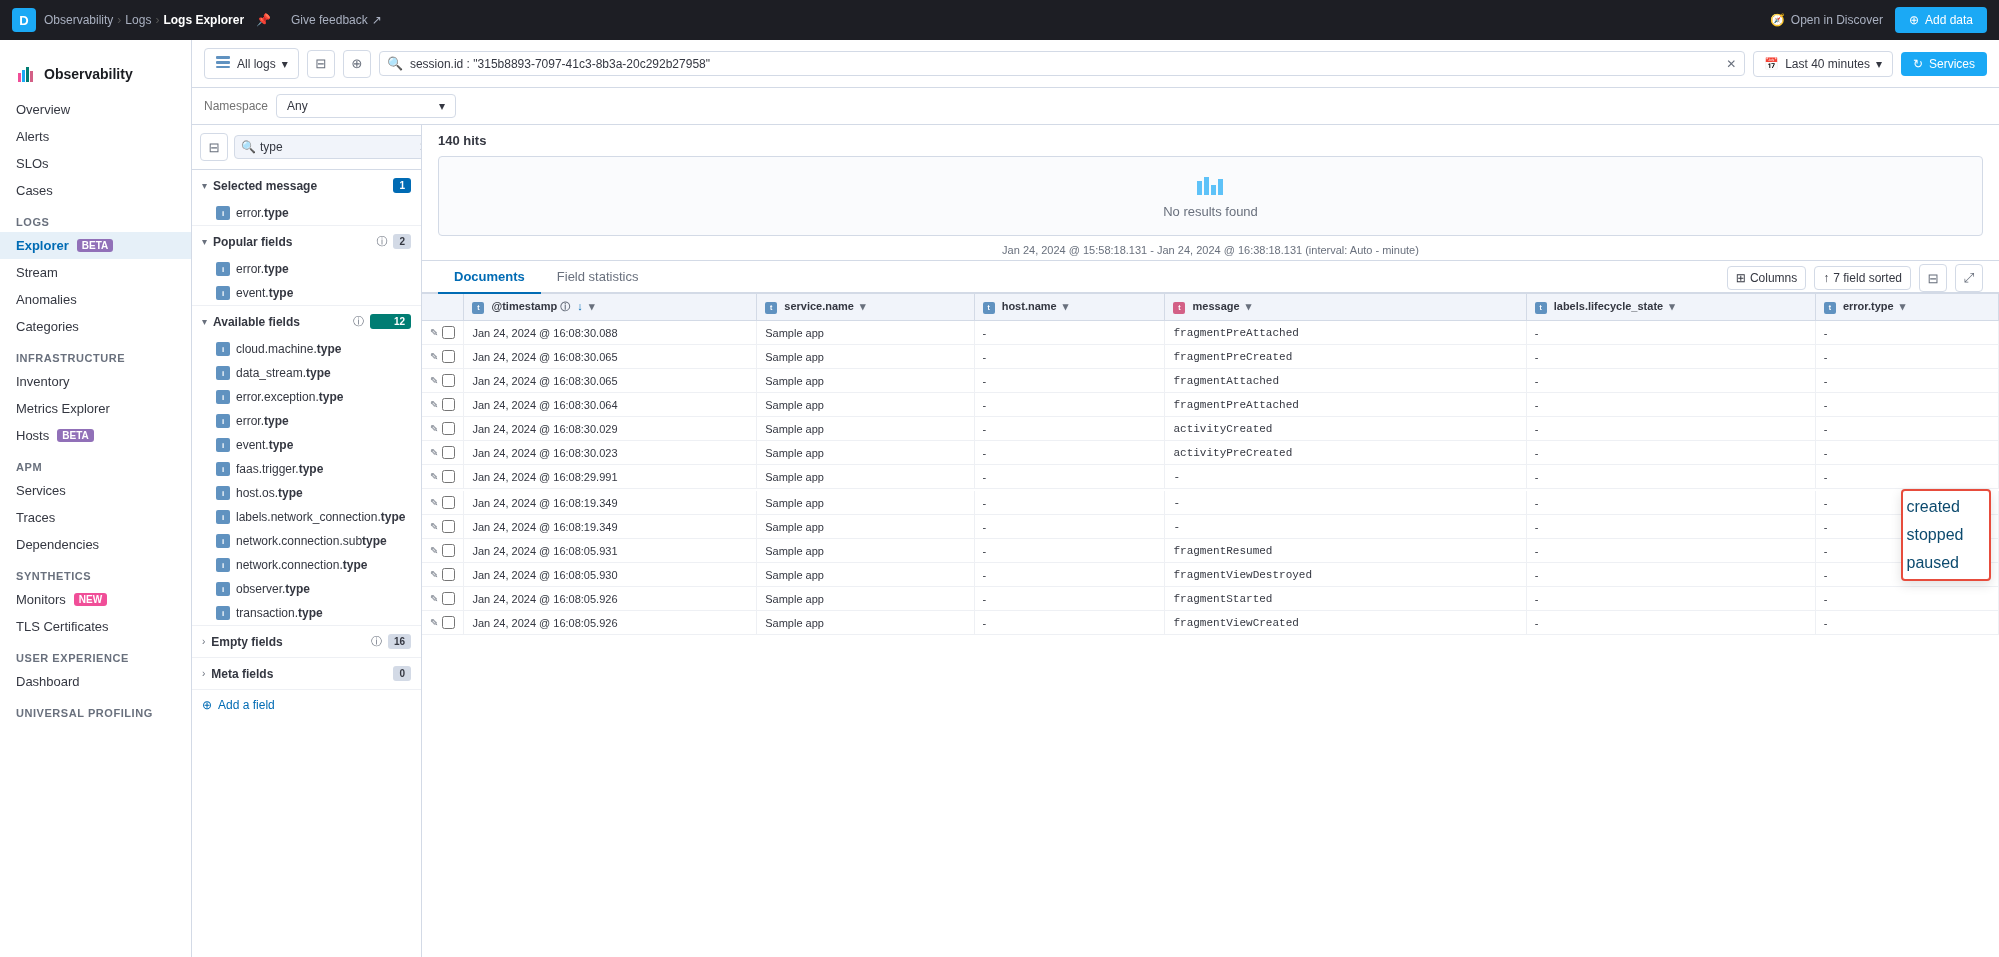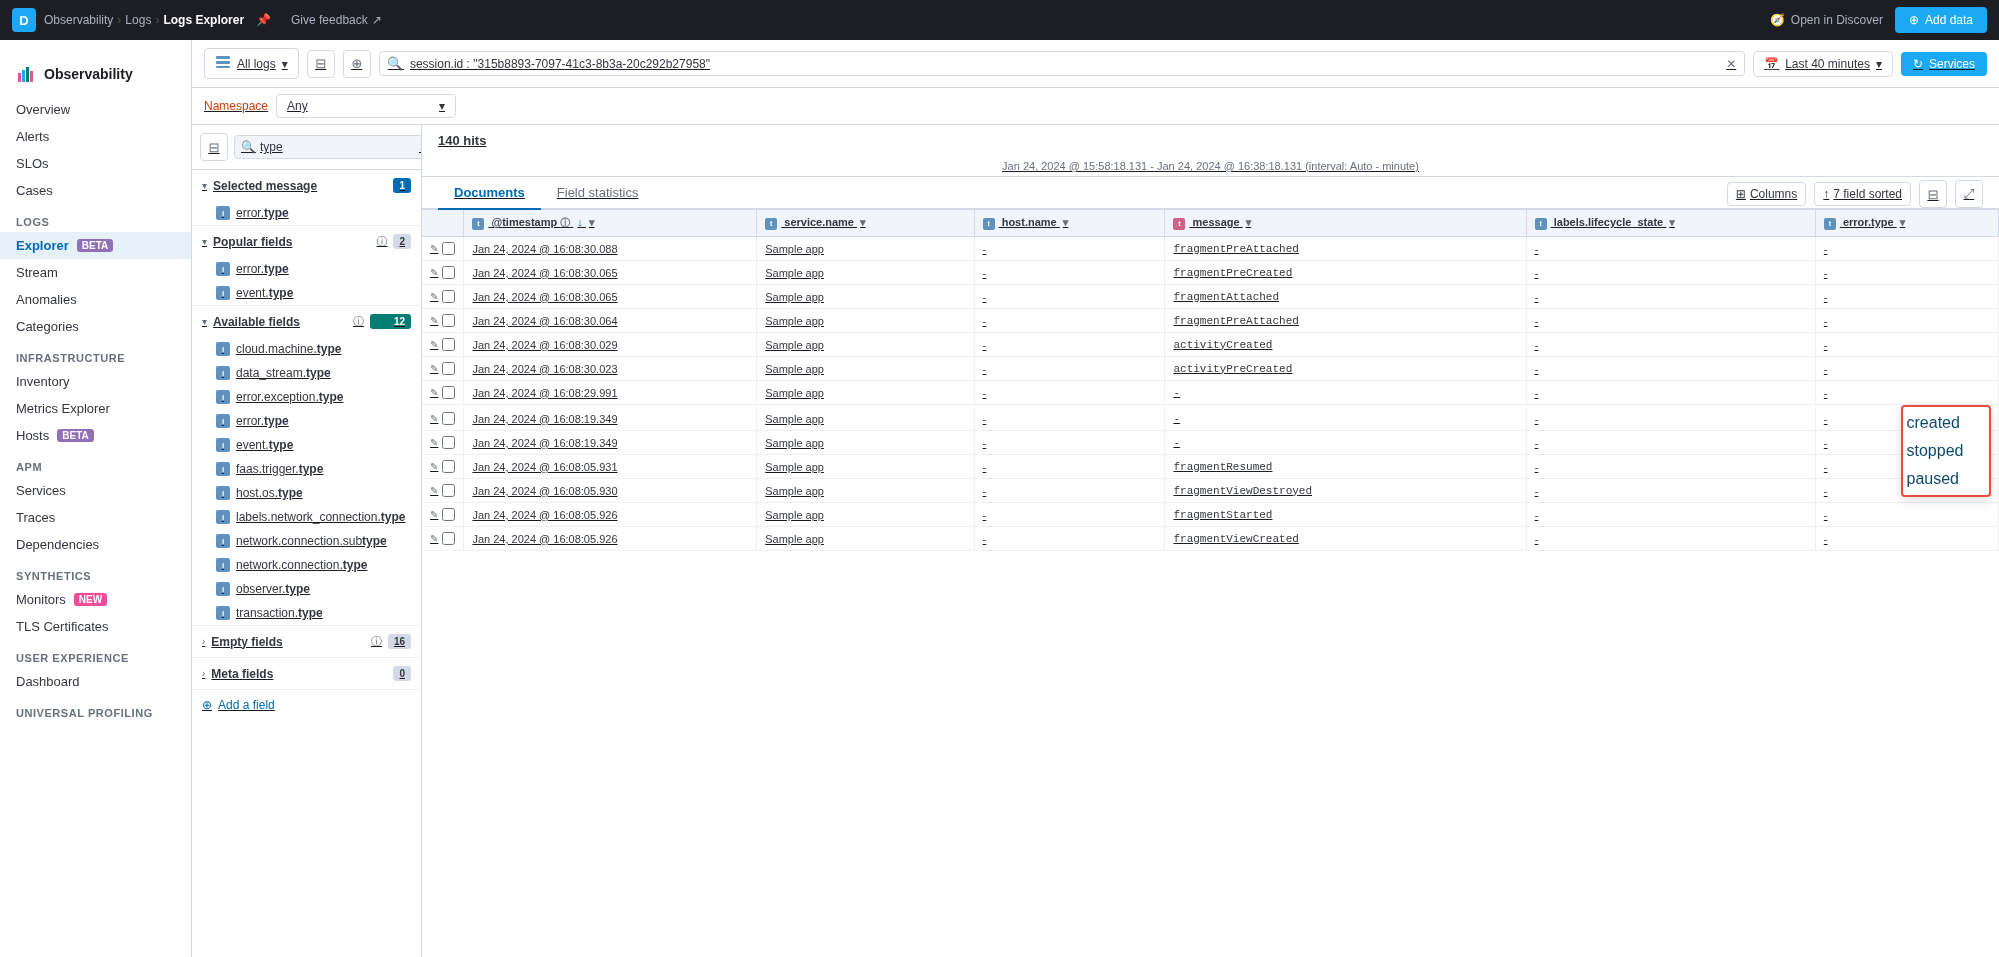--- a/index.html
+++ b/index.html
@@ -32,36 +32,36 @@
     .sidebar-item .badge { background: #d3dae6; color: #343741; font-size: 10px; font-weight: 700; padding: 1px 5px; border-radius: 3px; }
     .sidebar-item .badge.new { background: #f04e98; color: #fff; }
     .sidebar-item .badge.beta { background: #9170b8; color: #fff; }
 
     
     .obs-header { display: flex; align-items: center; gap: 8px; padding: 12px 16px; }
     .obs-icon { width: 20px; height: 20px; display: flex; align-items: center; justify-content: center; }
     .obs-title { font-size: 14px; font-weight: 700; color: #1a1c21; }
 
     
-    .main-content { flex: 1; display: flex; flex-direction: column; overflow: hidden; background: #fff; text-decoration: underline; }
+    .main-content { flex: 1; display: flex; flex-direction: column; overflow: hidden; background: #fff; }
 
     
     .toolbar { display: flex; align-items: center; gap: 8px; padding: 8px 12px; border-bottom: 1px solid #d3dae6; background: #fff; }
     .all-logs-btn { display: flex; align-items: center; gap: 6px; background: #fff; border: 1px solid #d3dae6; border-radius: 4px; padding: 5px 10px; font-size: 12px; cursor: pointer; color: #343741; }
     .filter-btn { width: 28px; height: 28px; display: flex; align-items: center; justify-content: center; border: 1px solid #d3dae6; border-radius: 4px; cursor: pointer; color: #69707d; background: #fff; }
     .search-bar { flex: 1; display: flex; align-items: center; background: #fff; border: 1px solid #d3dae6; border-radius: 4px; padding: 4px 8px; gap: 6px; }
     .search-icon { color: #69707d; font-size: 13px; }
     .search-input { flex: 1; border: none; outline: none; font-size: 12px; color: #343741; background: transparent; }
     .search-clear { color: #69707d; cursor: pointer; }
     .time-picker { display: flex; align-items: center; gap: 6px; border: 1px solid #d3dae6; border-radius: 4px; padding: 5px 10px; font-size: 12px; color: #343741; cursor: pointer; background: #fff; }
     .refresh-btn { display: flex; align-items: center; gap: 6px; background: #1ba9f5; color: #fff; border: none; border-radius: 4px; padding: 5px 12px; font-size: 12px; cursor: pointer; }
 
     
     .toolbar2 { display: flex; align-items: center; gap: 8px; padding: 6px 12px; border-bottom: 1px solid #d3dae6; background: #fff; }
-    .namespace-label { font-size: 12px; color: #c2410c; font-weight: 500; }
+    .namespace-label { font-size: 12px; color: #737373; font-weight: 500; }
     .namespace-select { display: flex; align-items: center; gap: 6px; border: 1px solid #d3dae6; border-radius: 4px; padding: 4px 10px; font-size: 12px; cursor: pointer; color: #343741; background: #fff; min-width: 180px; }
 
     
     .content-area { display: flex; flex: 1; overflow: hidden; }
 
     
     .field-browser { width: 230px; border-right: 1px solid #d3dae6; overflow-y: auto; background: #fff; flex-shrink: 0; }
     .field-browser-header { display: flex; align-items: center; gap: 6px; padding: 8px; border-bottom: 1px solid #d3dae6; }
     .field-search { flex: 1; display: flex; align-items: center; gap: 4px; background: #f1f4fa; border: 1px solid #d3dae6; border-radius: 4px; padding: 4px 6px; }
     .field-search input { border: none; outline: none; background: transparent; font-size: 12px; flex: 1; color: #343741; }
@@ -420,20 +420,31 @@
       </div>
 
       <div class="logs-viewer">
 
         <div style="padding: 8px 16px 0; border-bottom: 1px solid #d3dae6;">
           <div style="display:flex; align-items:center; justify-content:space-between; margin-bottom:8px;">
             <span class="hits-count">140 hits</span>
 
           </div>
 
+          <div style="position:relative; height: 80px; display:flex; flex-direction:column; align-items:center; justify-content:center; background:#fafbfd; border: 1px solid #d3dae6; border-radius:4px; margin-bottom:4px;">
+            <div style="margin-bottom:4px;">
+              <svg width="32" height="24" viewBox="0 0 32 24">
+                <rect x="2" y="8" width="5" height="14" fill="#1ba9f5" opacity="0.7"></rect>
+                <rect x="9" y="4" width="5" height="18" fill="#1ba9f5" opacity="0.7"></rect>
+                <rect x="16" y="12" width="5" height="10" fill="#1ba9f5" opacity="0.7"></rect>
+                <rect x="23" y="6" width="5" height="16" fill="#1ba9f5" opacity="0.7"></rect>
+              </svg>
+            </div>
+            <span class="no-results-text">No results found</span>
+          </div>
           <div class="chart-time-label">Jan 24, 2024 @ 15:58:18.131 - Jan 24, 2024 @ 16:38:18.131 (interval: Auto - minute)</div>
         </div>
 
         <div class="logs-tabs">
           <div class="tabs-left">
             <div class="tab active">Documents</div>
             <div class="tab">Field statistics</div>
           </div>
           <div class="tabs-right">
             <button class="columns-btn">

